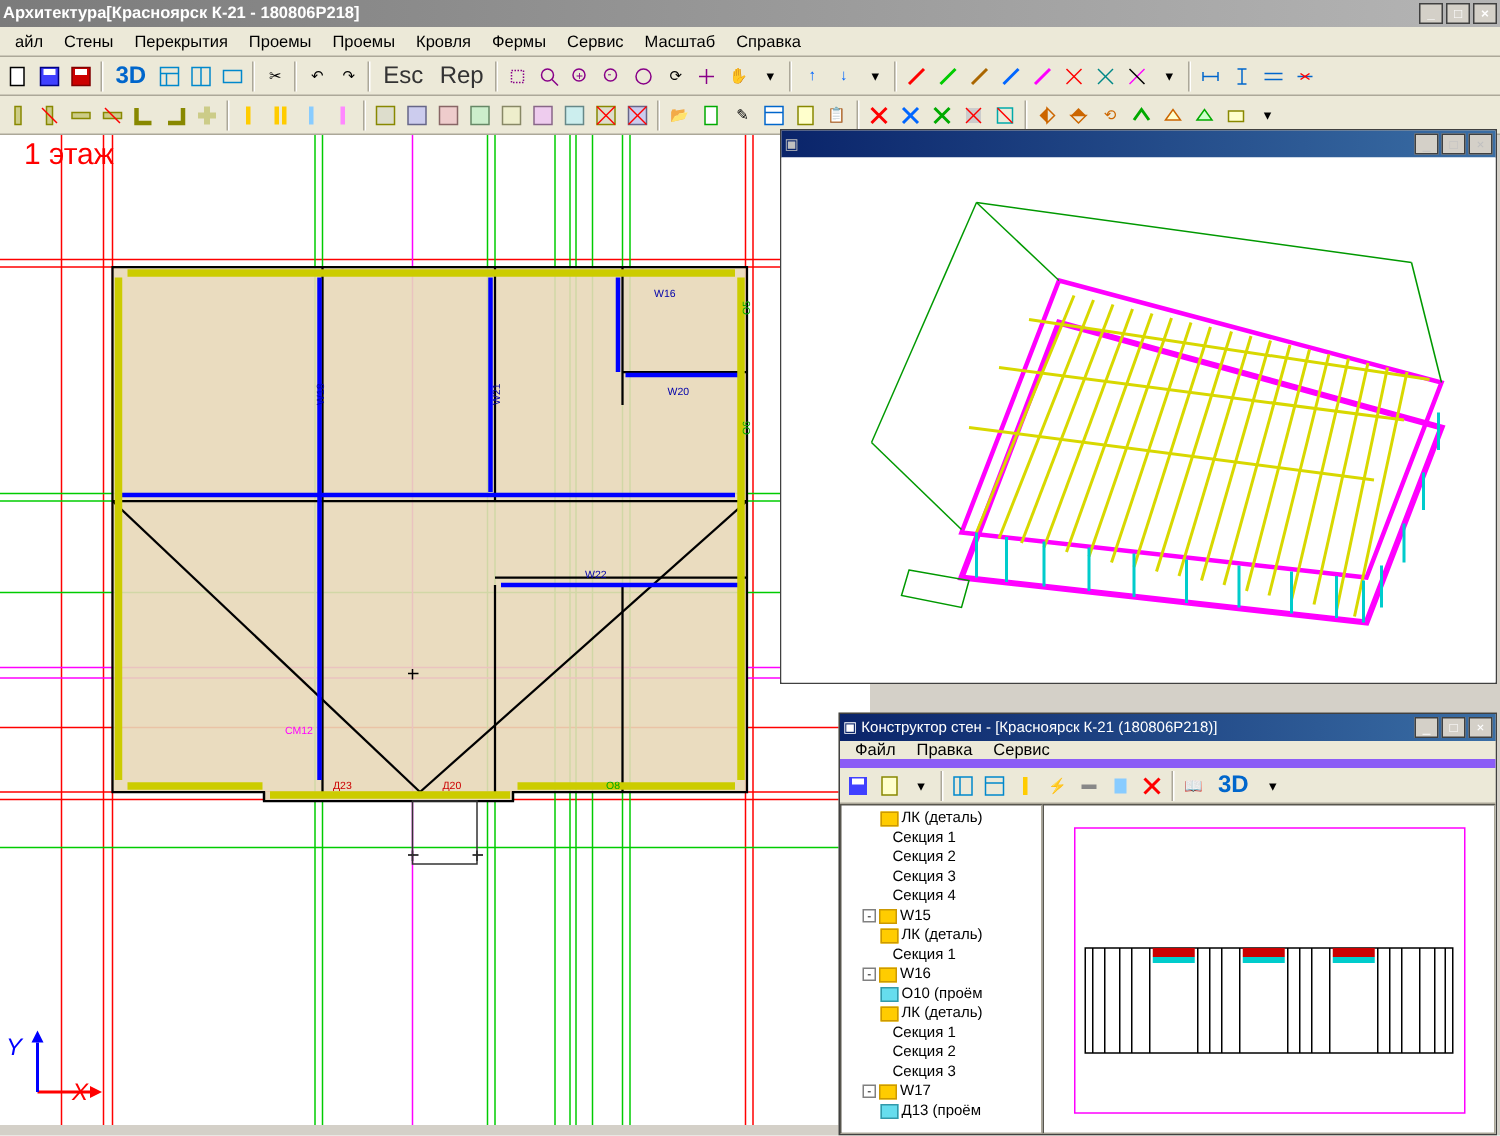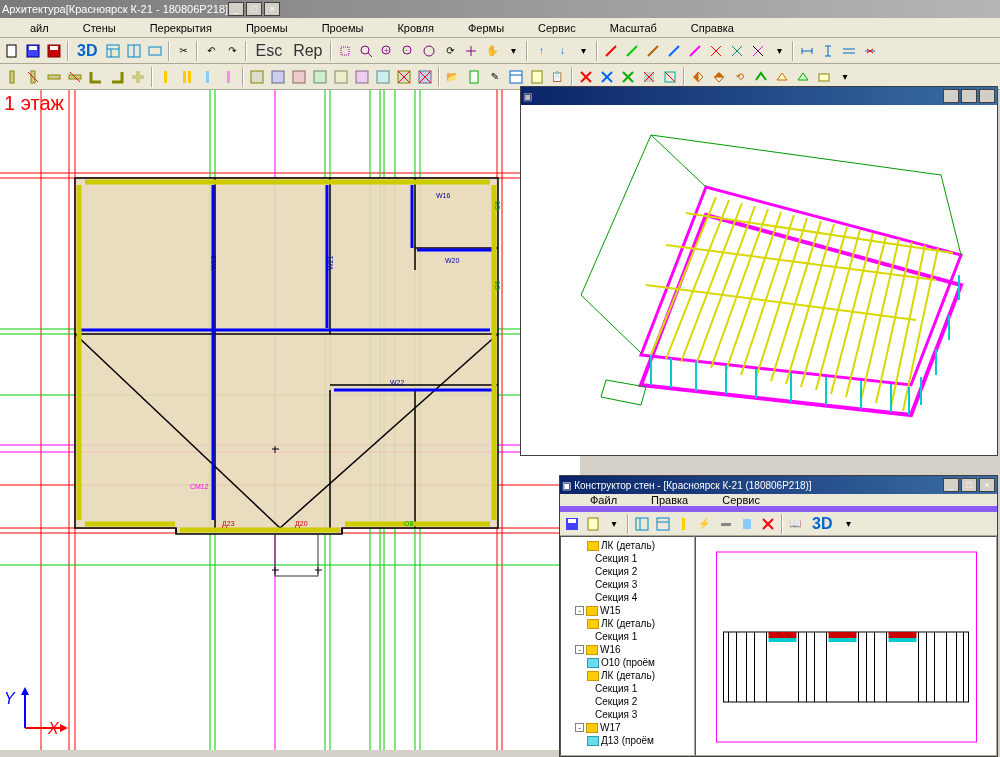--- a/index.html
+++ b/index.html
@@ -1,29 +1,29 @@
 <!DOCTYPE html>
 <html><head>
 <meta charset="utf-8">
 <style>
 * { margin:0; padding:0; box-sizing:border-box; }
 body { font-family:"Tahoma",sans-serif; font-size:11px; background:#d4d0c8; width:1000px; height:757px; overflow:hidden; position:relative; }
-.titlebar { height:18px; background:linear-gradient(to right,#7b7b7b,#b5b5b5); color:#fff; display:flex; align-items:center; padding:0 2px; }
+.titlebar { height:18px; background:linear-gradient(to right,#7b7b7b,#b5b5b5); color:#fff; display:flex; align-items:center; justify-content:space-between; padding:0 2px;font-weight:bold; }
 .titlebar .title { font-size:11px; }
 .winbtns { display:flex; gap:2px; }
 .winbtn { width:16px; height:14px; background:#d4d0c8; border:1px solid #404040; font-size:9px; text-align:center; line-height:12px; cursor:pointer; }
 .menubar { height:20px; background:#ece9d8; display:flex; align-items:center; padding:0 4px; gap:2px; border-bottom:1px solid #aca899; }
-.menuitem { padding:2px 6px; cursor:pointer;margin-left:20px; }
+.menuitem { padding:2px 6px; cursor:pointer; }
 .toolbar { height:26px; background:#ece9d8; display:flex; align-items:center; padding:0 2px; gap:1px; border-bottom:1px solid #aca899; flex-wrap:nowrap; overflow:hidden; }
 .tbtn { width:20px; height:20px; border:1px solid transparent; display:flex; align-items:center; justify-content:center; cursor:pointer; font-size:10px; }
 .tsep { width:2px; height:20px; border-left:1px solid #aca899; border-right:1px solid #fff; margin:0 2px; }
 .ttxt { padding:0 4px; font-size:16px; color:#333; }
 .canvas-2d { position:absolute; left:0; top:90px; width:580px; height:660px; background:#fff; overflow:hidden; }
 .canvas-2d svg { width:100%; height:100%; }
-.floor-label { position:absolute; left:4px; top:92px; color:#ff0000; font-size:20px; font-family:Arial; }
+.floor-label { position:absolute; left:16px; top:92px; color:#ff0000; font-size:20px; font-family:Arial; }
 .axis-label { position:absolute; font-style:italic; font-size:16px; }
 .panel3d { position:absolute; left:520px; top:86px; width:478px; height:370px; background:#fff; border:1px solid #404040; }
 .panel3d .tb { height:18px; background:linear-gradient(to right,#0a246a,#3a6ea5); color:#c0c0c0; display:flex; align-items:center; justify-content:space-between; padding:0 2px; font-size:10px; }
 .panel3d .tb .title3d { color:#fff; }
 .panel3d-body { position:relative; width:100%; height:calc(100% - 18px); background:#fff; }
 .panel3d-body svg { width:100%; height:100%; }
 .panelwc { position:absolute; left:559px; top:475px; width:439px; height:282px; background:#ece9d8; border:1px solid #404040; }
 .panelwc .tb { height:18px; background:linear-gradient(to right,#0a246a,#3a6ea5); color:#fff; display:flex; align-items:center; justify-content:space-between; padding:0 2px; font-size:10px; }
 .panelwc-menu { height:18px; background:#ece9d8; display:flex; align-items:center; padding:0 4px; gap:2px; border-bottom:6px solid #8b5cf6; }
 .panelwc-tbar { height:24px; background:#ece9d8; display:flex; align-items:center; padding:0 2px; gap:1px; border-bottom:1px solid #aca899; }

